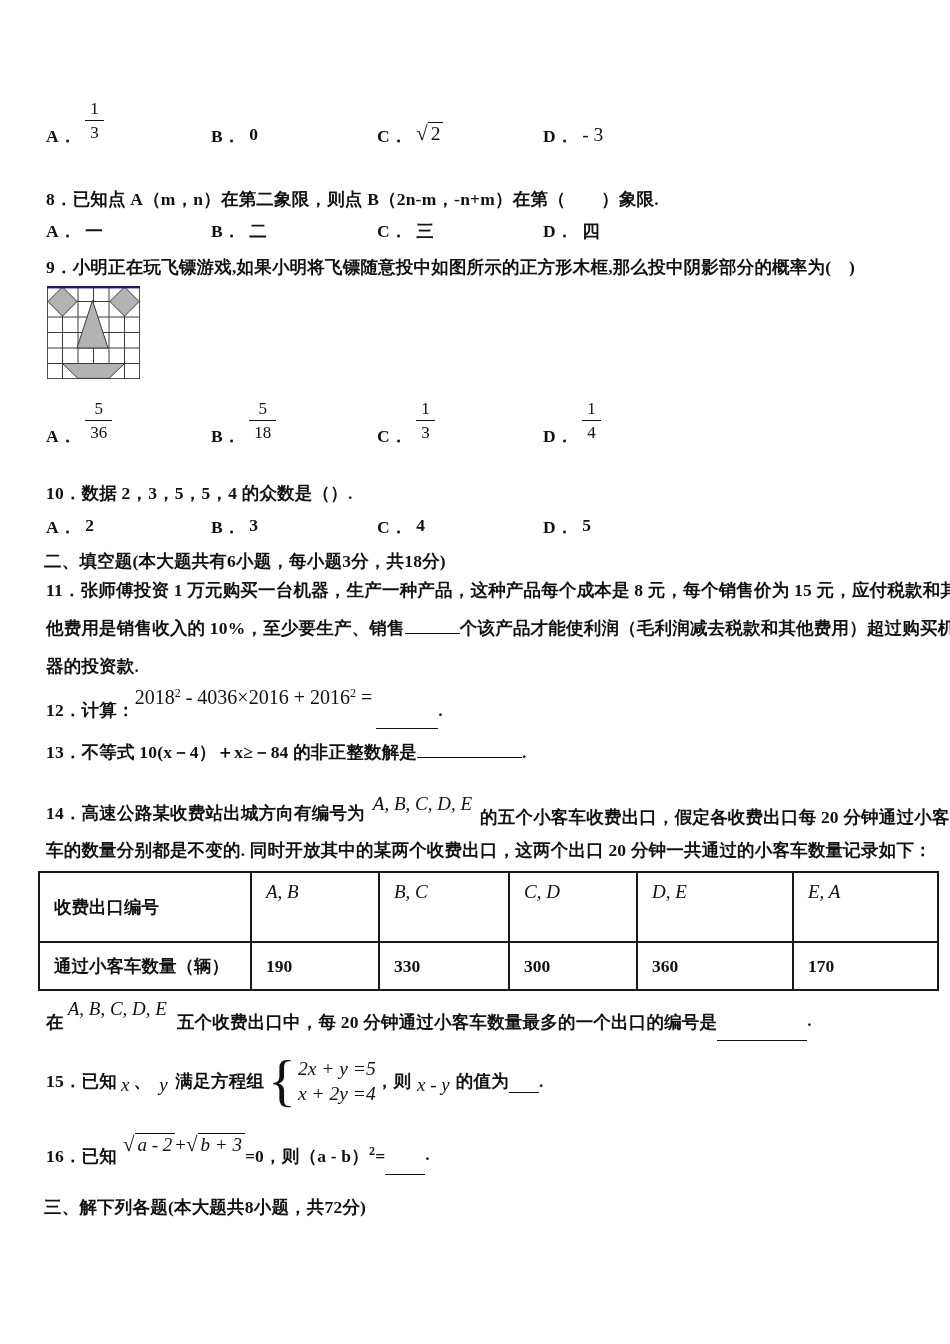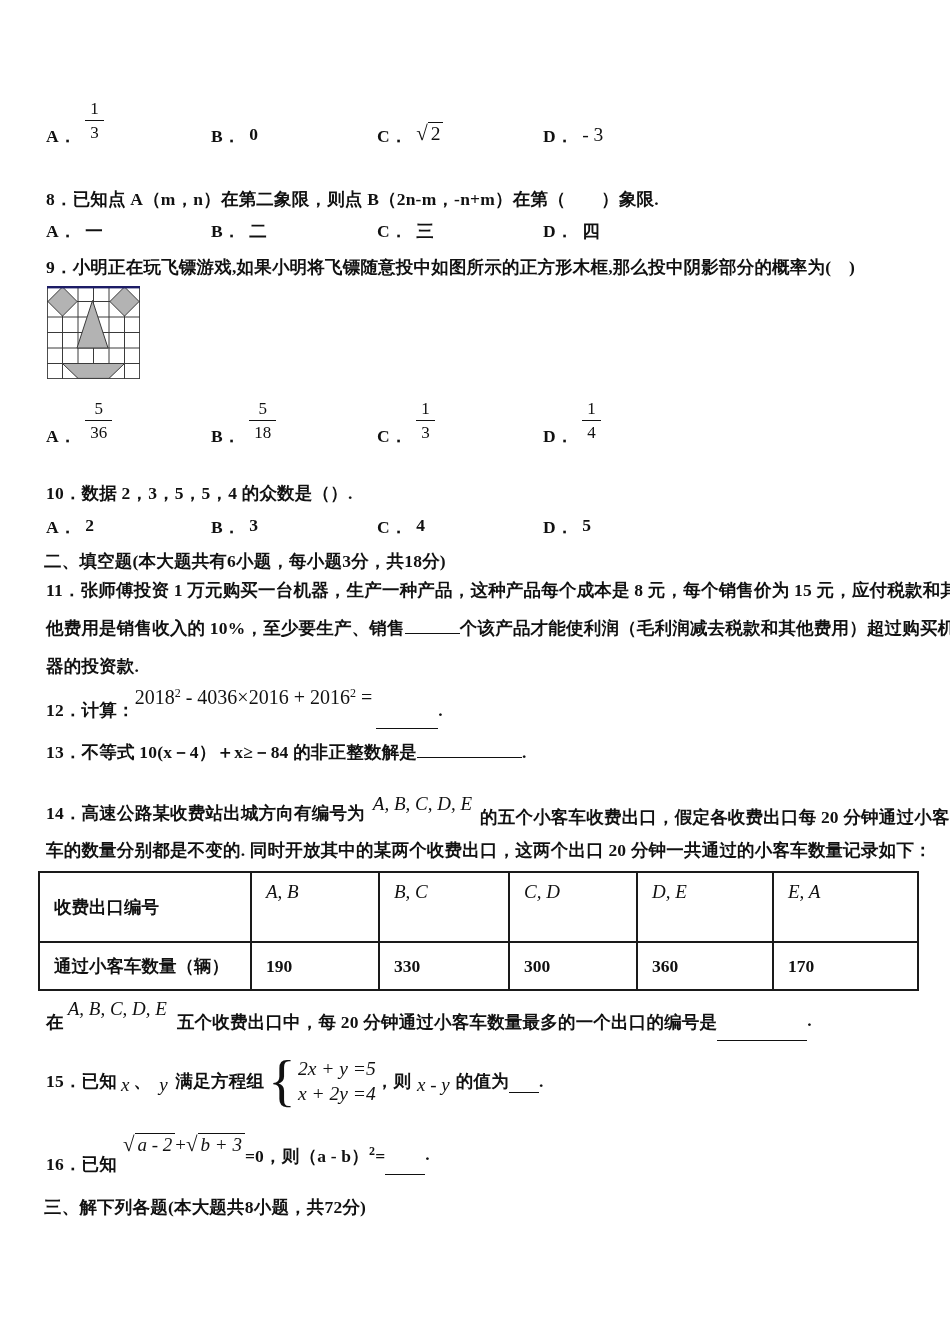--- a/index.html
+++ b/index.html
@@ -171,21 +171,21 @@
   </div>
   <div class="abs t" style="left:46px;top:838px">车的数量分别都是不变的. 同时开放其中的某两个收费出口，这两个出口 20 分钟一共通过的小客车数量记录如下：</div>
 
   <table class="qtable abs" style="left:38px;top:871px">
     <tbody>
         <tr>
       <td class="lbl" style="width:212px;height:70px">收费出口编号</td>
       <td class="pair" style="width:128px">A, B</td>
       <td class="pair" style="width:130px">B, C</td>
       <td class="pair" style="width:128px">C, D</td>
-      <td class="pair" style="width:136px">D, E</td>
+      <td class="pair" style="width:156px">D, E</td>
       <td class="pair" style="width:145px">E, A</td>
     </tr>
     <tr>
       <td class="lbl" style="height:48px">通过小客车数量（辆）</td>
       <td class="val">190</td>
       <td class="val">330</td>
       <td class="val">300</td>
       <td class="val">360</td>
       <td class="val">170</td>
     </tr>
@@ -212,21 +212,21 @@
       <span class="math">x + 2y =4</span>
     </span>
     <span class="t">，则</span>
     <span class="math lowvar" style="margin:0 6px">x - y</span>
     <span class="t">的值为</span>
     <span class="blank w30" style="margin-top:8px"></span>
     <span class="t">.</span>
   </div>
 
   <div class="abs row" style="left:46px;top:1132px">
-    <span class="t" style="margin-top:20px">16．已知</span>
+    <span class="t" style="margin-top:12px">16．已知</span>
     <span class="math" style="margin-left:6px"><span class="radical">√</span><span class="rad">a - 2</span><span style="font-style:normal">+</span><span class="radical">√</span><span class="rad">b + 3</span></span>
     <span class="t" style="margin-top:12px"><span>=0，则（a - b）</span><span class="sup">2</span><span>=</span></span>
     <span class="blank w40" style="margin-top:26px"></span>
     <span class="t" style="margin-top:12px">.</span>
   </div>
 
   <div class="abs t" style="left:44px;top:1195px">三、解下列各题(本大题共8小题，共72分)</div>
 
 
 </div>

